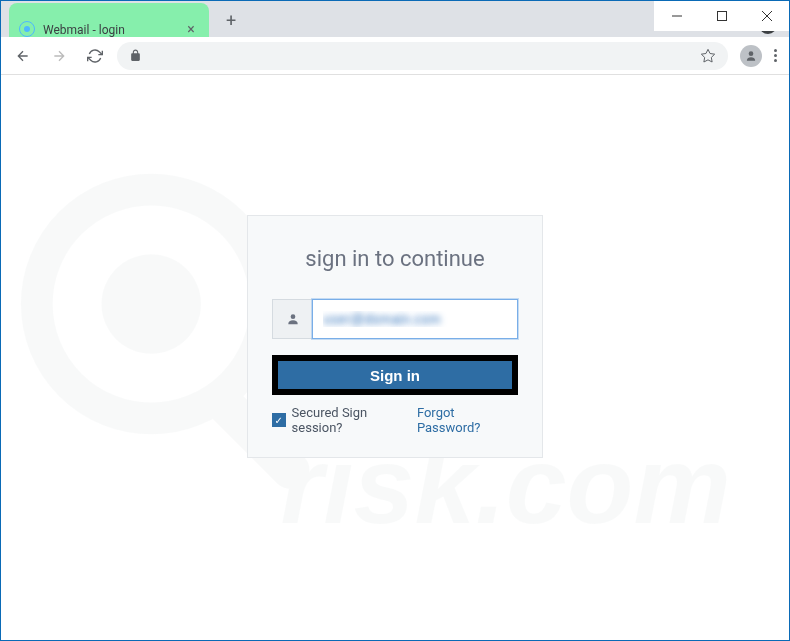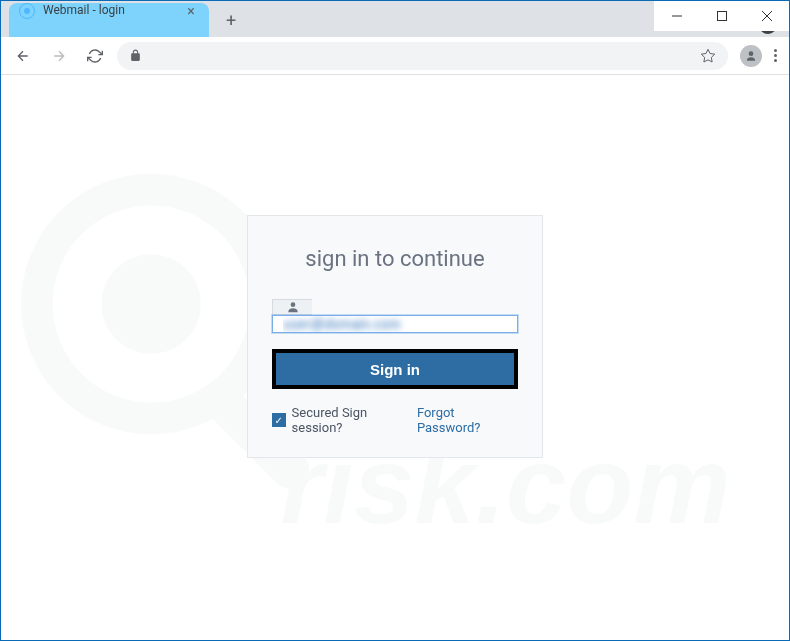--- a/index.html
+++ b/index.html
@@ -42,26 +42,26 @@
     }
     .tabstrip {
       height: 36px;
       background: #dee1e6;
       display: flex;
       align-items: flex-end;
       padding-left: 8px;
       padding-top: 6px;
     }
     .tab {
-      background: #7dd3fc;
+      background: #86efac;
       border-radius: 8px 8px 0 0;
       height: 34px;
       min-width: 200px;
       display: flex;
-      align-items: flex-start;
+      align-items: flex-end;
       padding: 0 10px;
       gap: 8px;
       font-size: 12px;
       color: #3c4043;
       position: relative;
     }
     .tab-favicon {
       width: 16px;
       height: 16px;
       border-radius: 50%;
@@ -187,21 +187,20 @@
     .login-title {
       text-align: center;
       font-size: 22px;
       color: #6b7280;
       font-weight: 400;
       margin-bottom: 28px;
     }
     .input-group {
       display: flex;
       margin-bottom: 12px;
-      flex-direction: column;
     }
     .input-addon {
       width: 40px;
       background: #eef1f3;
       border: 1px solid #d5dbe0;
       border-right: none;
       display: flex;
       align-items: center;
       justify-content: center;
       color: #6b7280;
@@ -220,26 +219,26 @@
       border-color: #79aee8;
       box-shadow: 0 0 0 1px rgba(121,174,232,0.4);
       color: #2d6fb7;
       filter: blur(0.3px);
     }
     .signin-btn {
       width: 100%;
       height: 40px;
       background: #2e6da4;
       color: #fff;
-      border: 4px solid #000000;
+      border: 6px solid #000000;
       font-size: 15px;
       font-weight: 600;
       cursor: pointer;
       margin-top: 4px;
-      margin-bottom: 16px;
+      margin-bottom: 10px;
     }
     .login-footer {
       display: flex;
       justify-content: space-between;
       align-items: center;
       font-size: 13px;
     }
     .checkbox-wrap {
       display: flex;
       align-items: center;

